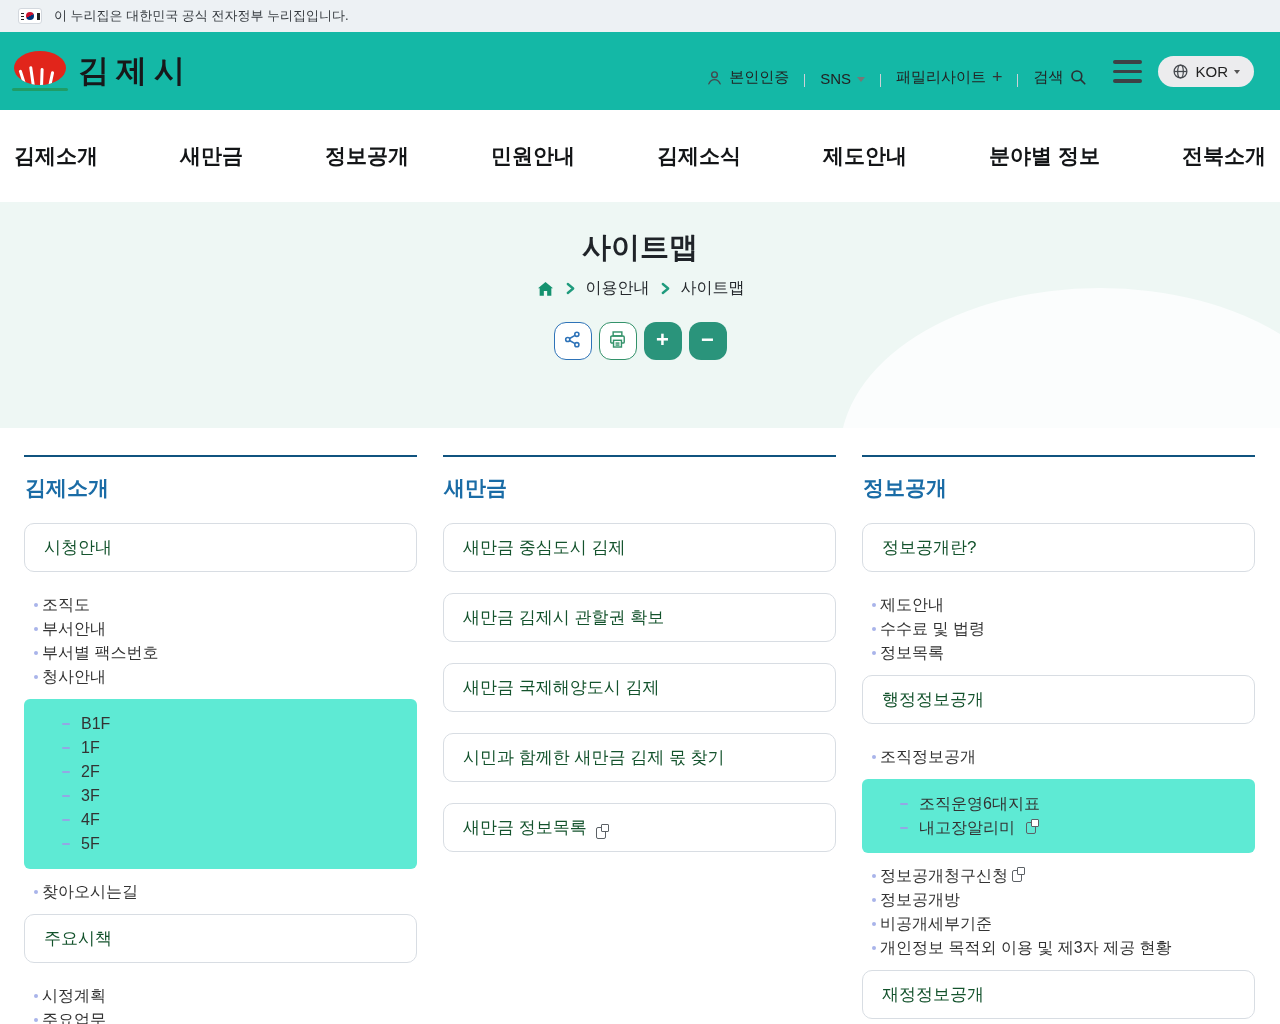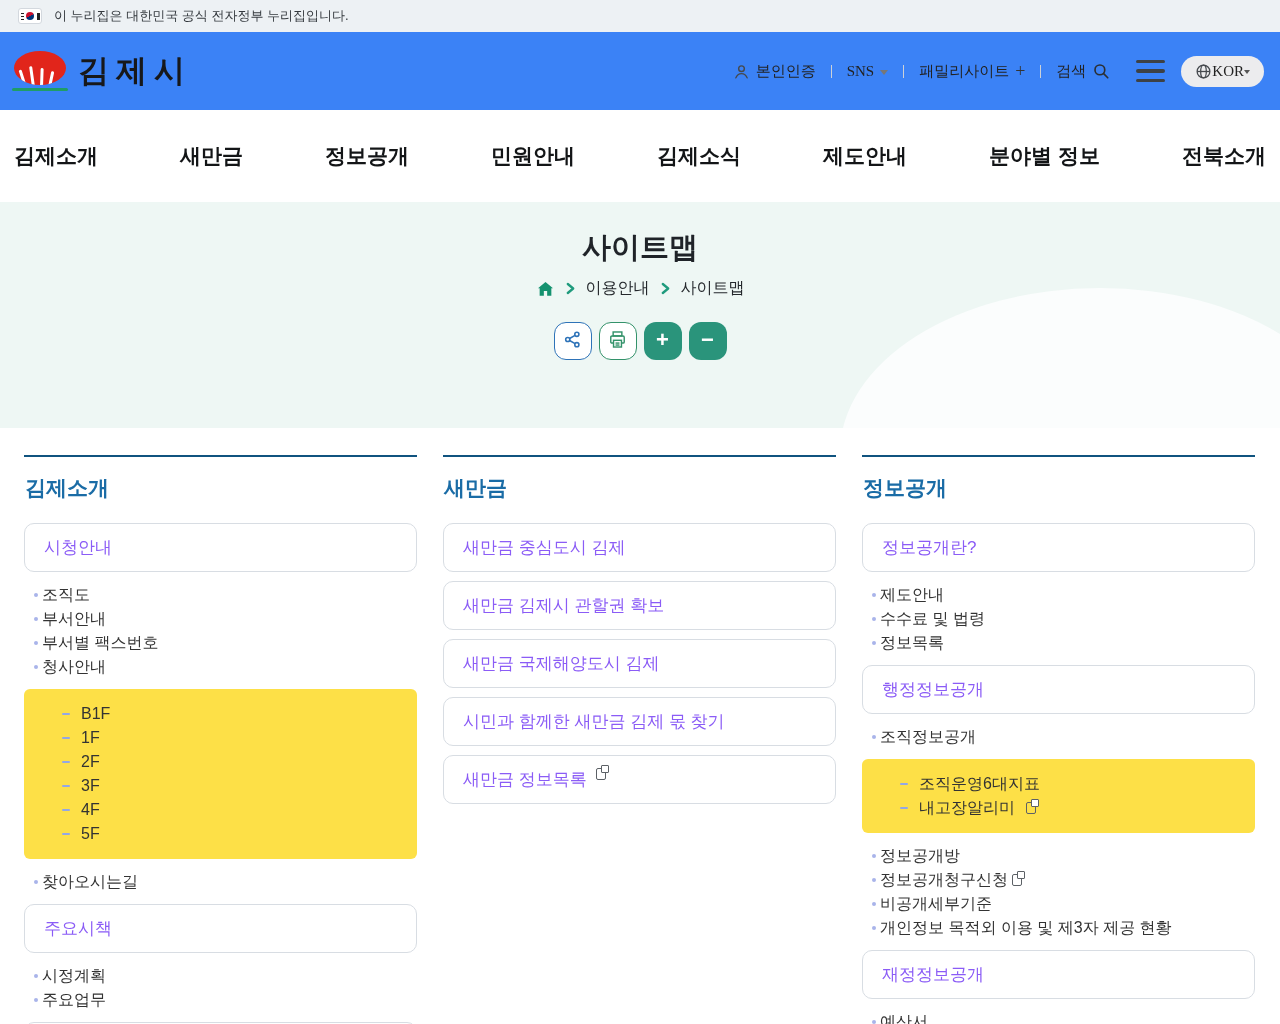--- a/index.html
+++ b/index.html
@@ -10,42 +10,42 @@
   .gov-banner { height:32px; background:#edf1f4; display:flex; align-items:center; padding:16px 18px; gap:12px; }
   .flag { width:24px; height:16px; background:#fff; border:1px solid #d3d8de; border-radius:3px; position:relative; flex:0 0 auto; }
   .flag::before { content:""; position:absolute; left:7px; top:3px; width:8px; height:8px; border-radius:50%;
     background:linear-gradient(155deg,#c8102e 50%,#003478 50%); }
   .flag::after { content:""; position:absolute; left:2px; top:4px; width:3px; height:7px;
     background:repeating-linear-gradient(#222 0 1px,transparent 1px 3px);
     box-shadow:16px 0 0 #222; }
   .gov-banner-text { font-size:13px; color:#33383d; }
 
   
-  .header { height:78px; background:#3b82f6; display:flex; align-items:center; justify-content:space-between; padding:0 16px 0 12px; }
+  .header { height:78px; background:#14b8a6; display:flex; align-items:center; justify-content:space-between; padding:0 26px 0 12px; }
   .logo { display:flex; align-items:center; gap:10px; cursor:pointer; }
   .logo-mark { position:relative; width:56px; height:44px; }
   .logo-sun { position:absolute; left:2px; top:2px; width:52px; height:34px; background:#e1251b; border-radius:50%; overflow:hidden; }
   .logo-sun i { position:absolute; bottom:-2px; width:3px; height:18px; background:#fff; border-radius:2px; transform-origin:bottom; }
   .logo-sun i:nth-child(1){ left:10px; transform:rotate(-18deg);} 
   .logo-sun i:nth-child(2){ left:18px; transform:rotate(-8deg); height:21px;}
   .logo-sun i:nth-child(3){ left:26px; transform:rotate(2deg); height:19px;}
   .logo-sun i:nth-child(4){ left:34px; transform:rotate(12deg); height:16px;}
   .logo-underline { position:absolute; left:0; bottom:2px; width:56px; height:3px; background:#1f9d67; border-radius:2px; }
   .logo-text { font-size:31px; font-weight:800; letter-spacing:7px; color:#17181a; }
 
-  .util { display:flex; align-items:center;font-family:Liberation Serif, serif; }
+  .util { display:flex; align-items:flex-end; }
   .util-item { display:flex; align-items:center; gap:6px; font-size:15px; color:#222; cursor:pointer; text-decoration:none; }
   .sep { width:1px; height:13px; background:#ccd1d7; margin:0 15px; }
   .uicon svg { display:block; }
   .caret { width:0; height:0; border-left:4px solid transparent; border-right:4px solid transparent; border-top:5px solid #777; margin-top:2px; }
   .caret.small { border-left-width:3.5px; border-right-width:3.5px; border-top-width:4.5px; border-top-color:#555; }
   .plus-glyph::after { content:"+"; font-size:18px; font-weight:400; color:#333; line-height:1; }
   .burger { background:none; border:none; margin:0 14px 0 24px; cursor:pointer; display:flex; flex-direction:column; gap:6px; padding:4px 2px; }
   .burger span { display:block; width:29px; height:3.5px; background:#3d4145; border-radius:2px; }
-  .lang-pill { display:flex; align-items:center; background:#ececee; border:none; border-radius:16px; padding:7px 14px; font-size:15px; color:#222; cursor:pointer; font-family:inherit; }
+  .lang-pill { display:flex; align-items:center; gap:6px; background:#ececee; border:none; border-radius:16px; padding:7px 14px; font-size:15px; color:#222; cursor:pointer; font-family:inherit; }
 
   
   .main-nav { height:92px; display:flex; align-items:center; justify-content:space-between; padding:0 14px; }
   .nav-item { font-size:21px; font-weight:700; color:#131517; cursor:pointer; white-space:nowrap; }
 
   
   .hero { position:relative; height:226px; background:#eef7f4; overflow:hidden; text-align:center; }
   .hero-curve { position:absolute; right:-80px; bottom:-190px; width:520px; height:330px; background:#fbfdfd; border-radius:50%; }
   .hero-title { position:relative; padding-top:26px; font-size:29px; font-weight:800; color:#1f2328; }
   .breadcrumb { position:relative; margin-top:10px; display:flex; align-items:center; justify-content:center; gap:11px; font-size:16px; color:#24282c; }
@@ -53,26 +53,26 @@
   .hero-actions { position:relative; margin-top:23px; display:flex; justify-content:center; gap:7px; }
   .act-btn { width:38px; height:38px; border-radius:12px; display:flex; align-items:center; justify-content:center; cursor:pointer; font-family:inherit; }
   .act-share { background:#fff; border:1px solid #2e73b8; }
   .act-print { background:#fff; border:1px solid #33926a; }
   .act-zoom { background:#2a947b; border:none; color:#fff; font-size:22px; font-weight:700; line-height:1; padding-bottom:2px; }
 
   
   .content { display:flex; gap:26px; padding:27px 25px 0 24px; }
   .sm-col { flex:1 1 0; border-top:2px solid #10537f; min-width:0; }
   .sm-title { font-size:21px; font-weight:800; color:#1a6ca6; margin:17px 0 21px 1px; }
-  .sm-box { display:flex; align-items:flex-start; gap:9px; background:#fff; border:1px solid #d8dde3; border-radius:10px;
-    padding:12px 19px; font-size:17px; color:#8b5cf6; margin-bottom:9px; cursor:pointer; }
+  .sm-box { display:flex; align-items:flex-end; gap:9px; background:#fff; border:1px solid #d8dde3; border-radius:10px;
+    padding:12px 19px; font-size:17px; color:#14532d; margin-bottom:21px; cursor:pointer; }
   .sm-bullets { list-style:none; margin:11px 0 10px 10px; }
   .sm-bullet { display:flex; align-items:center; gap:4px; font-size:16px; color:#333; line-height:24px; cursor:pointer; }
   .dot { width:4px; height:4px; border-radius:50%; background:#a9b4ea; flex:0 0 auto; }
-  .sm-group { background:#fde047; border-radius:6px; padding:13px 0; margin:8px 0 4px; }
+  .sm-group { background:#5eead4; border-radius:6px; padding:13px 0; margin:8px 0 4px; }
   .sm-group-item { display:flex; align-items:center; gap:11px; padding-left:38px; font-size:16px; color:#333; line-height:24px; cursor:pointer; }
   .dash { width:8px; height:2.5px; background:#93a7e4; border-radius:2px; flex:0 0 auto; }
   .ext-icon { position:relative; width:10px; height:12px; border:1.5px solid #5c6166; border-radius:2px; display:inline-block; flex:0 0 auto; }
   .ext-icon::after { content:""; position:absolute; right:-4px; top:-4px; width:6px; height:6px; background:#fff; border:1.5px solid #5c6166; border-radius:1px; }
 </style>
 </head>
 <body>
 
 <div class="gov-banner">
   <span class="flag"></span>
@@ -330,29 +330,29 @@
         </div>
         <div class="sm-group-item">
           <span class="dash"></span>
           <span>내고장알리미</span>
           <span class="ext-icon"></span>
         </div>
       </div>
       <ul class="sm-bullets">
         <li class="sm-bullet">
           <span class="dot"></span>
-          <span>정보공개방</span>
-        </li>
-        <li class="sm-bullet">
-          <span class="dot"></span>
           <span>정보공개청구신청</span>
           <span class="ext-icon"></span>
         </li>
         <li class="sm-bullet">
           <span class="dot"></span>
+          <span>정보공개방</span>
+        </li>
+        <li class="sm-bullet">
+          <span class="dot"></span>
           <span>비공개세부기준</span>
         </li>
         <li class="sm-bullet">
           <span class="dot"></span>
           <span>개인정보 목적외 이용 및 제3자 제공 현황</span>
         </li>
       </ul>
       <div class="sm-box">
         <span>재정정보공개</span>
       </div>

